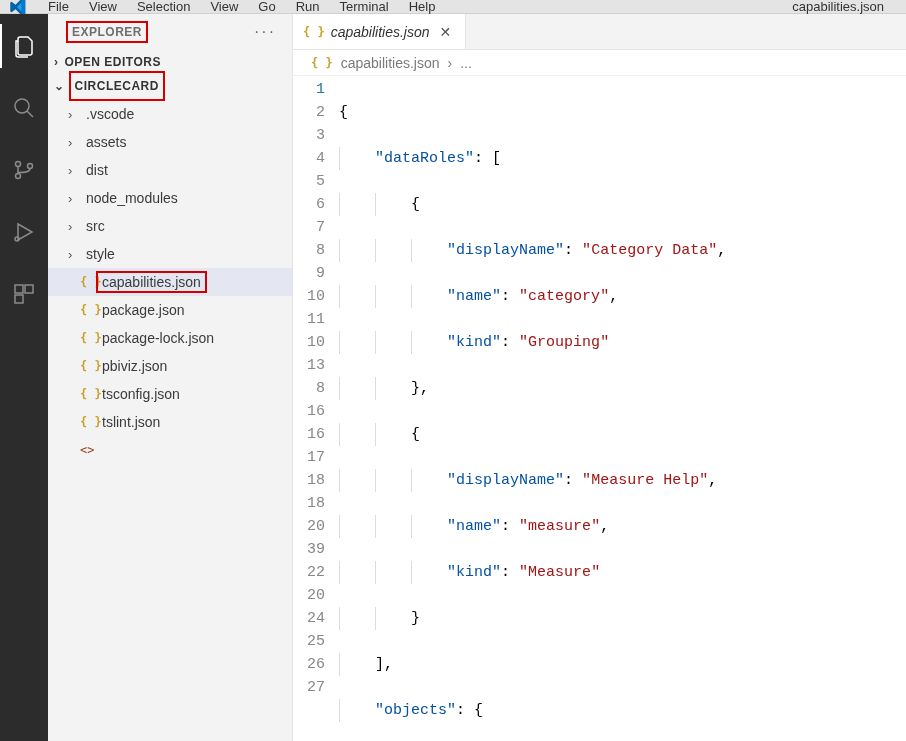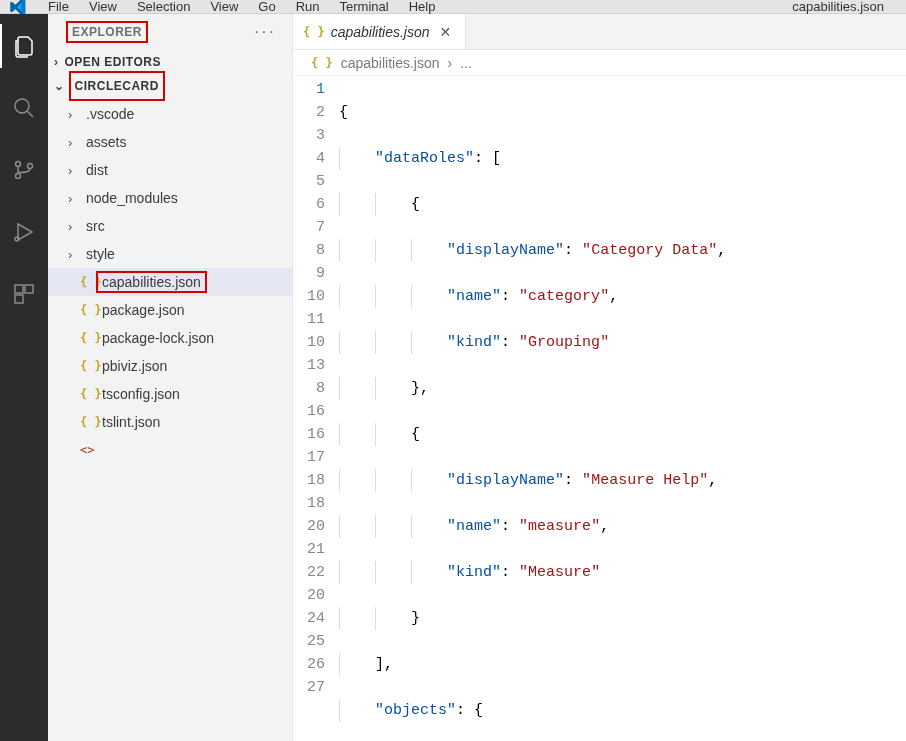--- a/index.html
+++ b/index.html
@@ -357,21 +357,21 @@
         <div class="ln">11</div>
         <div class="ln">10</div>
         <div class="ln">13</div>
         <div class="ln">8</div>
         <div class="ln">16</div>
         <div class="ln">16</div>
         <div class="ln">17</div>
         <div class="ln">18</div>
         <div class="ln">18</div>
         <div class="ln">20</div>
-        <div class="ln">21</div>
+        <div class="ln">39</div>
         <div class="ln">22</div>
         <div class="ln">20</div>
         <div class="ln">24</div>
         <div class="ln">25</div>
         <div class="ln">26</div>
         <div class="ln">27</div>
       </div>
       <div class="code">
 <div class="line"><span class="b">{</span></div>
 <div class="line"><span class="guide p1"></span><span class="txt">    <span class="q">"<span>dataRoles</span>"</span><span class="b">: [</span></span></div>

